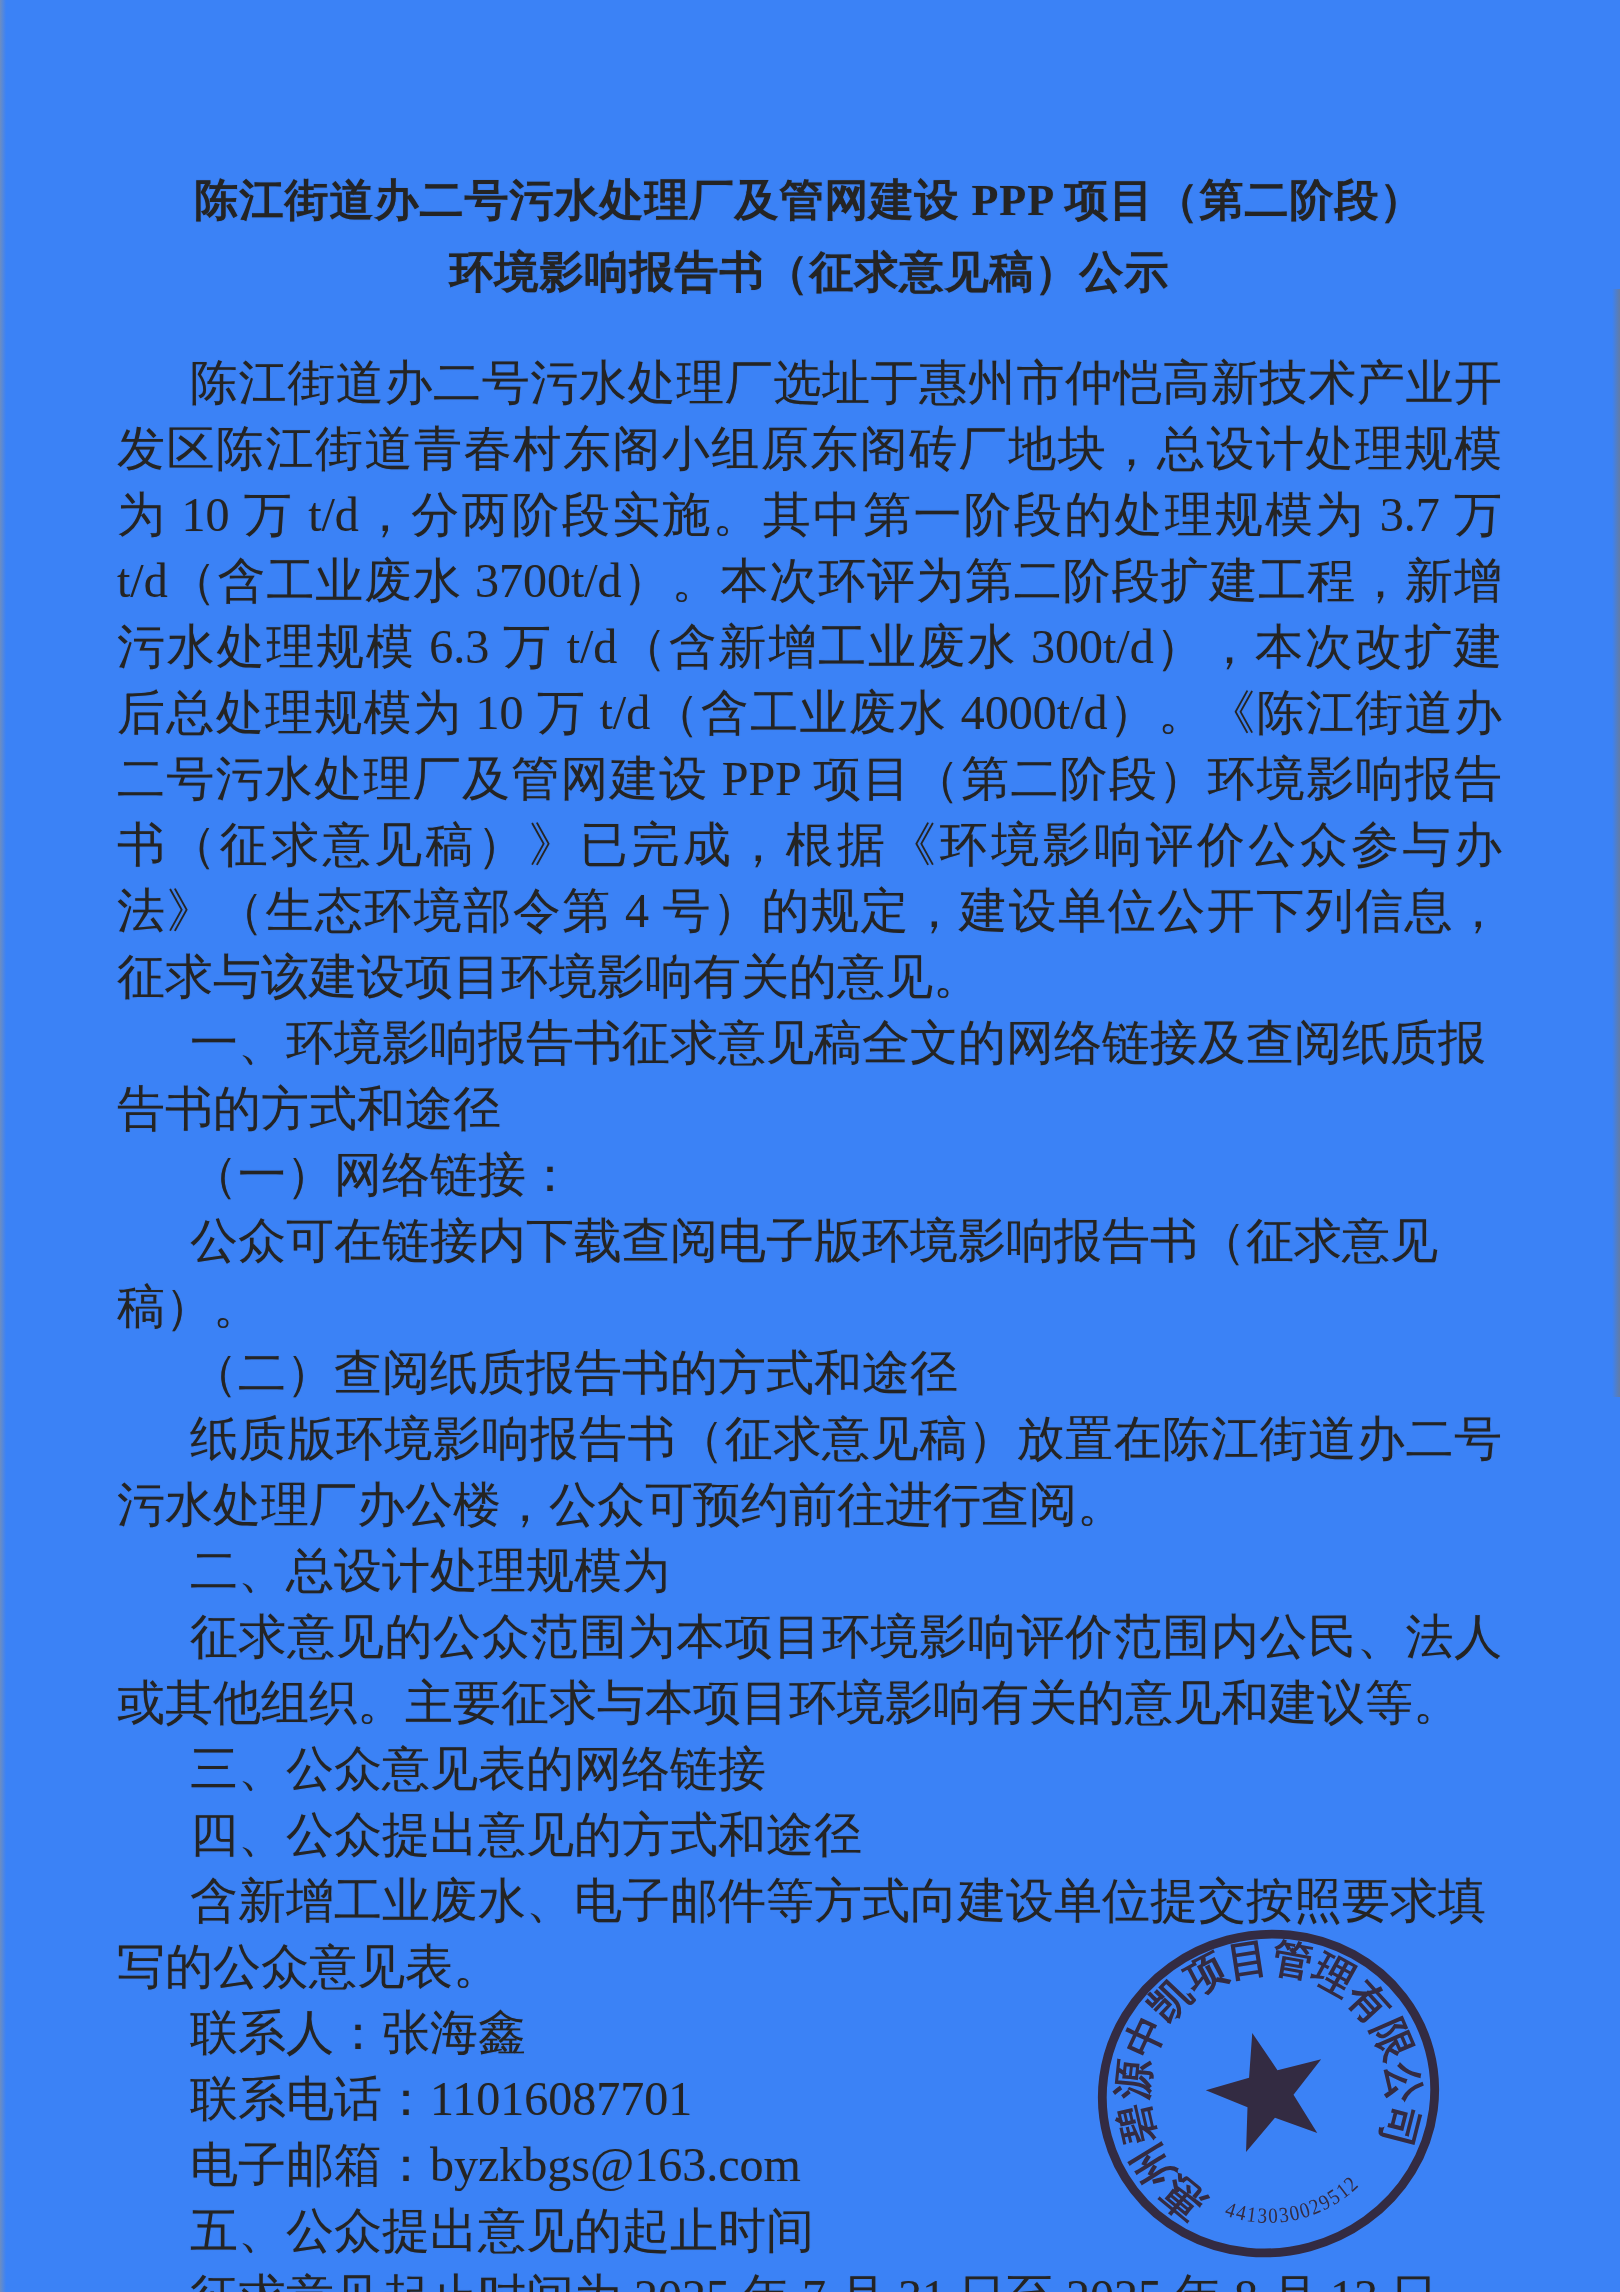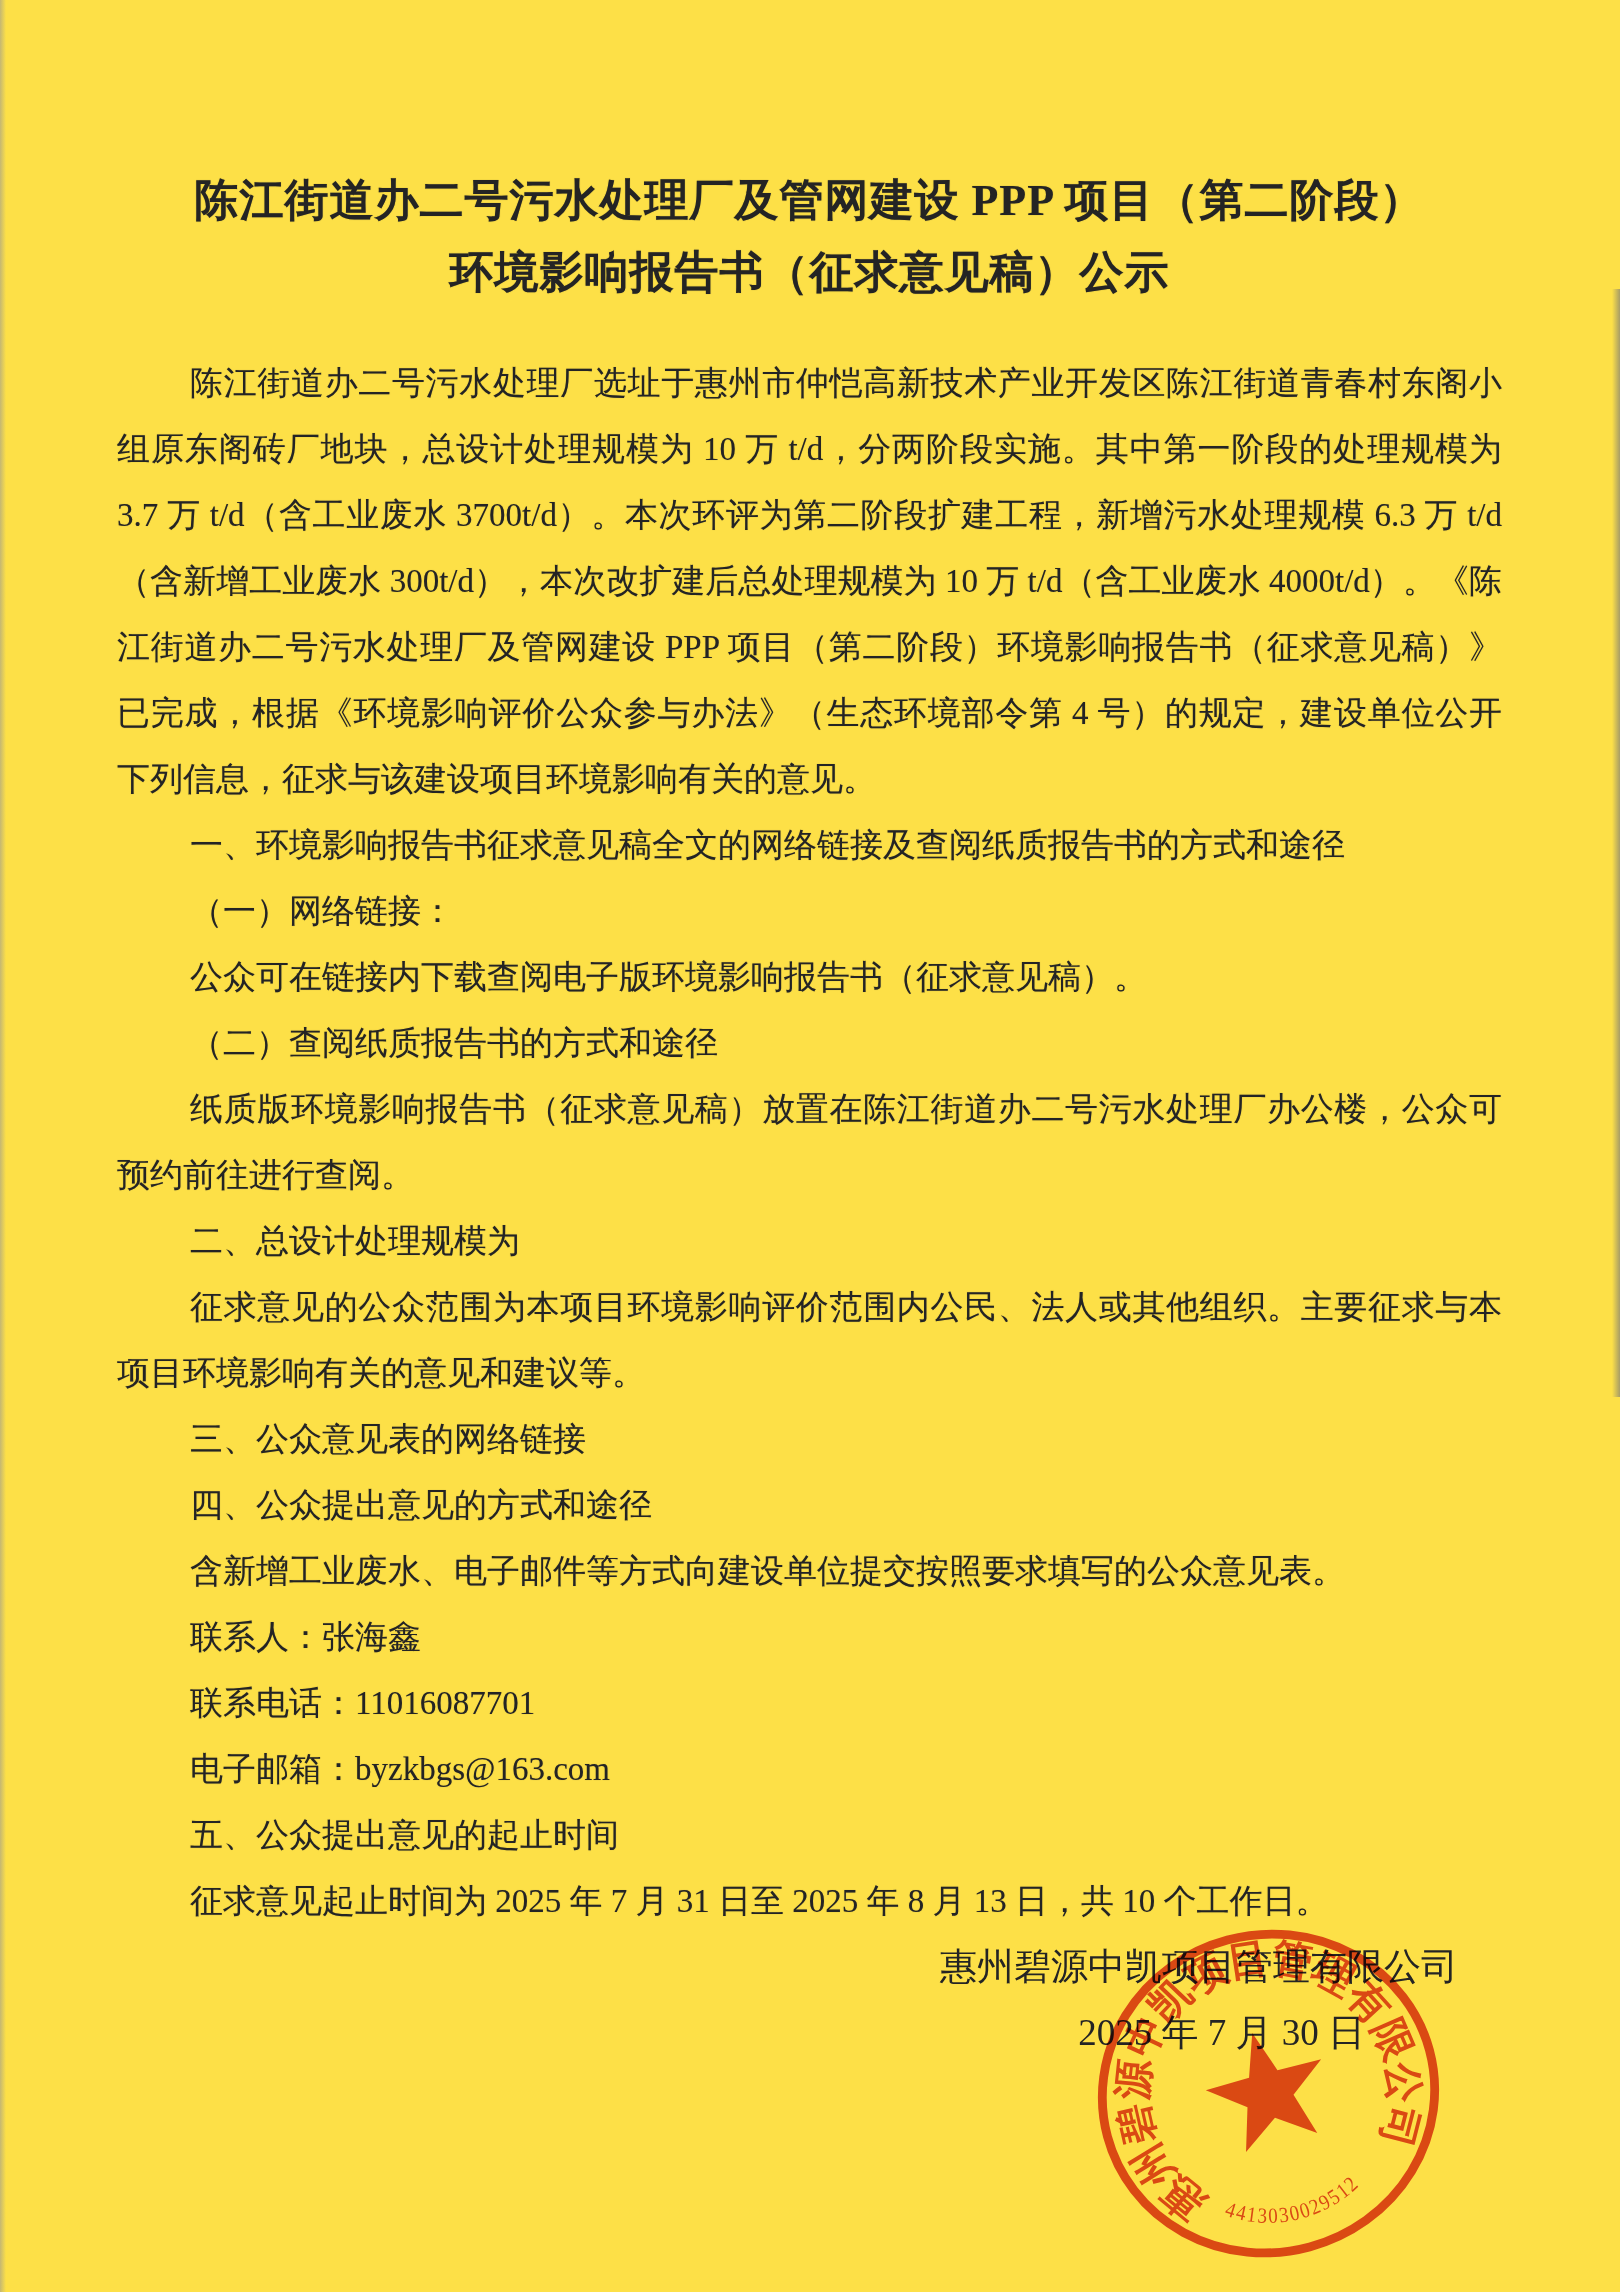--- a/index.html
+++ b/index.html
@@ -1,20 +1,20 @@
 <!DOCTYPE html>
 <html><head>
 <meta charset="utf-8">
 <style>
   html,body { margin:0; padding:0; background:#e8e8e8; }
   .page {
     position:relative;
     width:1620px; height:2293px;
     margin:0 auto;
-    background:#fde047;
+    background:#3b82f6;
     overflow:hidden;
     font-family:"Liberation Serif","DejaVu Serif",serif;
     color:#242424;
   }
   
   .edge-left {
     position:absolute; left:0; top:0; bottom:0; width:5.9px;
     background:linear-gradient(to right, rgba(150,150,150,.55), rgba(200,200,200,0));
   }
   .edge-right {
@@ -25,21 +25,21 @@
     position:absolute; left:117px; top:165px; width:1385px;
   }
   p, h1, h2 { margin:0; padding:0; font-weight:normal; }
   .title {
     font-size:44px; font-weight:bold; line-height:72px;
     text-align:center; letter-spacing:1px;
     text-shadow:0 0 1px rgba(40,40,40,.45);
   }
   .body-wrap { margin-top:41px; }
   .line {
-    font-size:33px; line-height:66px;
+    font-size:48px; line-height:66px;
     text-shadow:0 0 1px rgba(60,60,60,.4);
   }
   .indent { text-indent:73px; }
   .justify { text-align:justify; }
   .bold { font-weight:normal; }
   .code-label { margin-left:13.7px; }
   .sig-company { text-align:right; padding-right:44px; font-size:37px; line-height:66px; }
   .sig-date { text-align:right; padding-right:137px; font-size:37px; line-height:66px; }
   .stamp {
     position:absolute; left:1086px; top:1917px;

